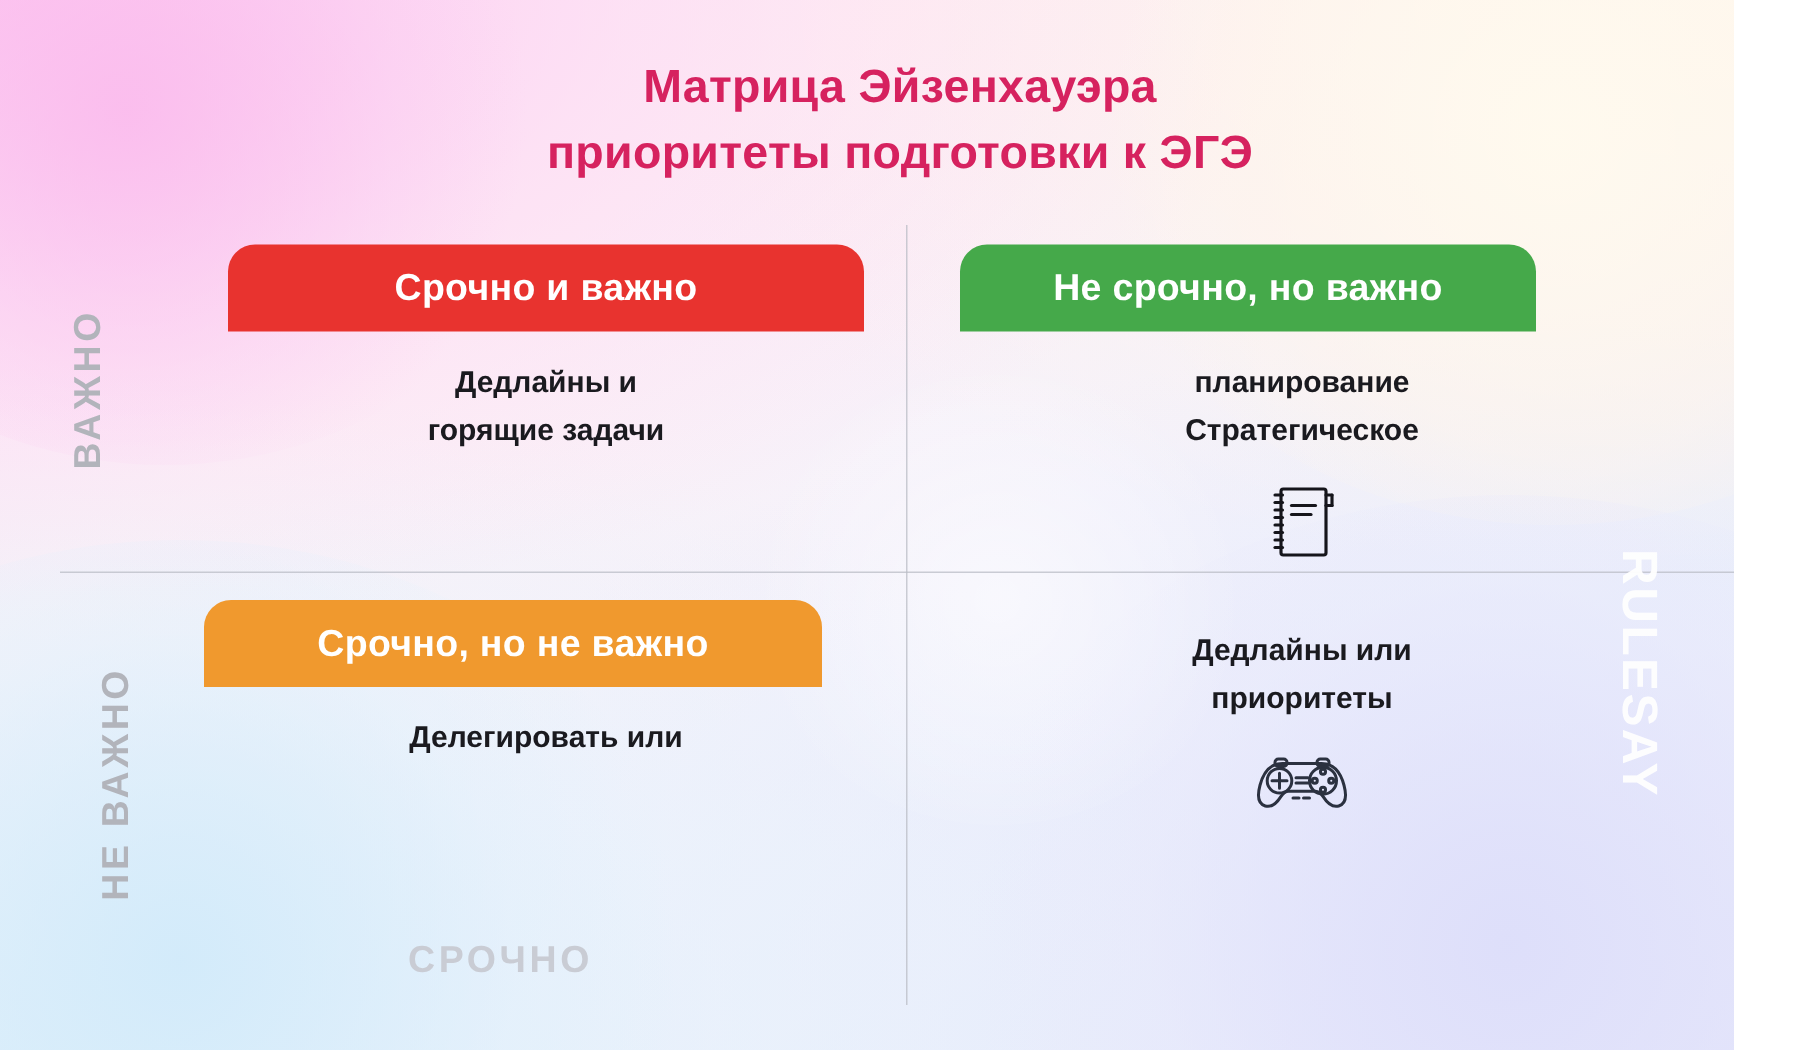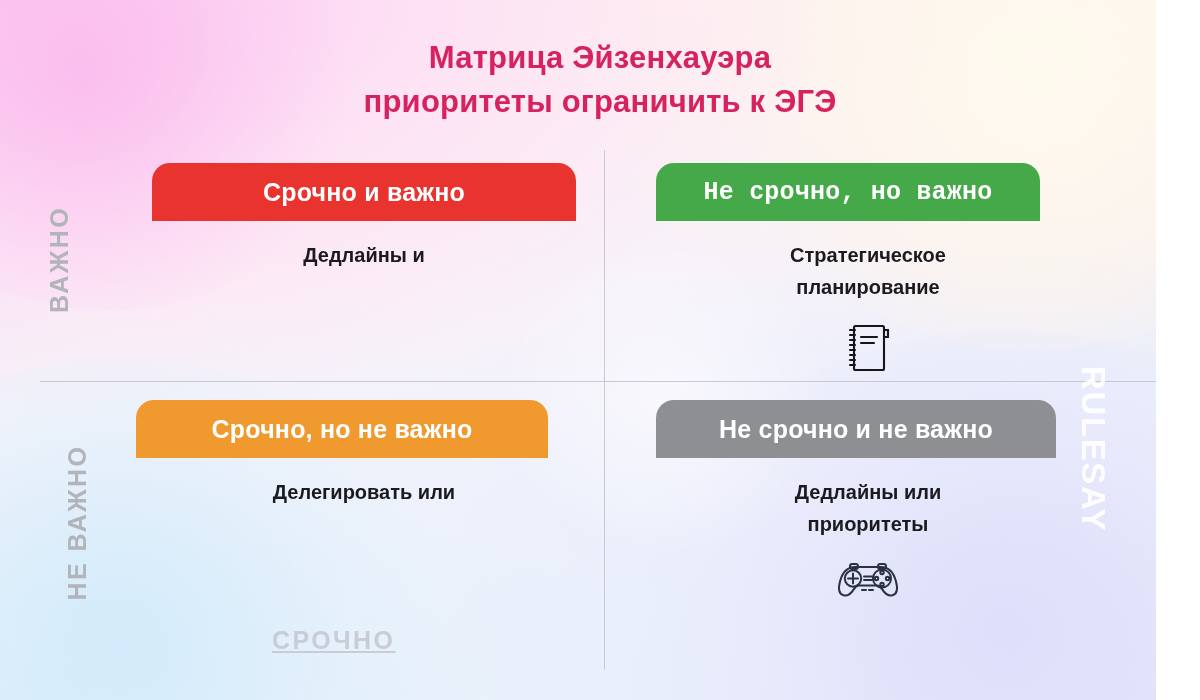--- a/index.html
+++ b/index.html
@@ -122,21 +122,20 @@
 
   .axis-x {
     position: absolute;
     top: 626px;
     color: #c9ccd4;
     font-size: 25px;
     font-weight: 700;
     letter-spacing: 2.4px;
     white-space: nowrap;
     z-index: 5;
-    text-decoration: underline;
   }
   .axis-x-left  { left: 272px; }
   .axis-x-right { left: 756px; }
 
   
   .watermark {
     position: absolute;
     right: -62px;
     top: 430px;
     width: 250px;
@@ -174,21 +173,21 @@
     justify-content: center;
     color: #ffffff;
     font-size: 25px;
     font-weight: 700;
     letter-spacing: 0.2px;
     white-space: nowrap;
     box-sizing: border-box;
     padding: 16px 16px;
   }
   .q1 .quad-banner { background: #e8332f; width: 424px; margin-left: 28px; }
-  .q2 .quad-banner { background: #45a94a; width: 384px; margin-left: 28px; font-family: Liberation Mono, monospace; }
+  .q2 .quad-banner { background: #45a94a; width: 384px; margin-left: 12px; }
   .q3 .quad-banner { background: #f0992e; width: 412px; margin-left: 12px; }
   .q4 .quad-banner { background: #8d8f93; width: 400px; margin-left: 28px; }
 
   .quad-body {
     margin-top: 18px;
     text-align: center;
     color: #1a1a1f;
     font-size: 20px;
     font-weight: 700;
     line-height: 1.62;
@@ -213,21 +212,21 @@
 <div class="canvas">
 
   <div class="bg-blob blob-a"></div>
   <div class="bg-blob blob-b"></div>
   <div class="bg-blob blob-c"></div>
   <div class="bg-blob blob-d"></div>
   <div class="bg-blob blob-e"></div>
 
   <div class="title-block">
     <span class="title-line">Матрица Эйзенхауэра</span>
-    <span class="title-line">приоритеты ограничить к ЭГЭ</span>
+    <span class="title-line">приоритеты подготовки к ЭГЭ</span>
   </div>
 
   <div class="divider-v"></div>
   <div class="divider-h"></div>
 
   <div class="axis-y axis-y-top">
     <span class="axis-y-label">ВАЖНО</span>
   </div>
   <div class="axis-y axis-y-bot">
     <span class="axis-y-label">НЕ ВАЖНО</span>
@@ -236,28 +235,29 @@
   <div class="axis-x axis-x-left">СРОЧНО</div>
 
   <div class="watermark">
     <span>RULESAY</span>
   </div>
 
   <div class="quad q1">
     <div class="quad-banner">Срочно и важно</div>
     <div class="quad-body">
       <span class="line">Дедлайны и</span>
+      <span class="line">горящие задачи</span>
     </div>
   </div>
 
   <div class="quad q2">
     <div class="quad-banner">Не срочно, но важно</div>
     <div class="quad-body">
+      <span class="line">планирование</span>
       <span class="line">Стратегическое</span>
-      <span class="line">планирование</span>
     </div>
     <div class="quad-icon">
       <svg width="48" height="56" viewBox="0 0 48 56" fill="none" stroke="#15151b" stroke-width="2.1" stroke-linecap="round" stroke-linejoin="round">
         <rect x="10" y="6" width="30" height="44" rx="1.5"></rect>
         <line x1="40" y1="10" x2="44" y2="10"></line>
         <line x1="44" y1="10" x2="44" y2="17"></line>
         <line x1="40" y1="17" x2="44" y2="17"></line>
         <line x1="17" y1="17" x2="33" y2="17"></line>
         <line x1="17" y1="23" x2="30" y2="23"></line>
         <line x1="6" y1="10" x2="11" y2="10"></line>
@@ -273,21 +273,20 @@
   </div>
 
   <div class="quad q3">
     <div class="quad-banner">Срочно, но не важно</div>
     <div class="quad-body">
       <span class="line">Делегировать или</span>
     </div>
   </div>
 
   <div class="quad q4">
-    <div class="quad-banner">Не срочно и не важно</div>
     <div class="quad-body">
       <span class="line">Дедлайны или</span>
       <span class="line">приоритеты</span>
     </div>
     <div class="quad-icon">
       <svg width="74" height="46" viewBox="0 0 74 46" fill="none" stroke="#2b3140" stroke-width="2" stroke-linecap="round" stroke-linejoin="round">
         <path d="M24 10h26c7.5 0 12.5 5 15 14.5 2 7.5 1 12.5-3.5 13.8-4.2 1.2-7.6-1.8-10.4-6.2-1.5-2.3-3-3.6-5.1-3.6H28c-2.1 0-3.6 1.3-5.1 3.6-2.8 4.4-6.2 7.4-10.4 6.2C8 37 7 32 9 24.5 11.5 15 16.5 10 24 10z"></path>
         <rect x="19" y="7" width="8" height="5" rx="2.2"></rect>
         <rect x="47" y="7" width="8" height="5" rx="2.2"></rect>
         <path d="M17 21.5h10M22 16.5v10"></path>

